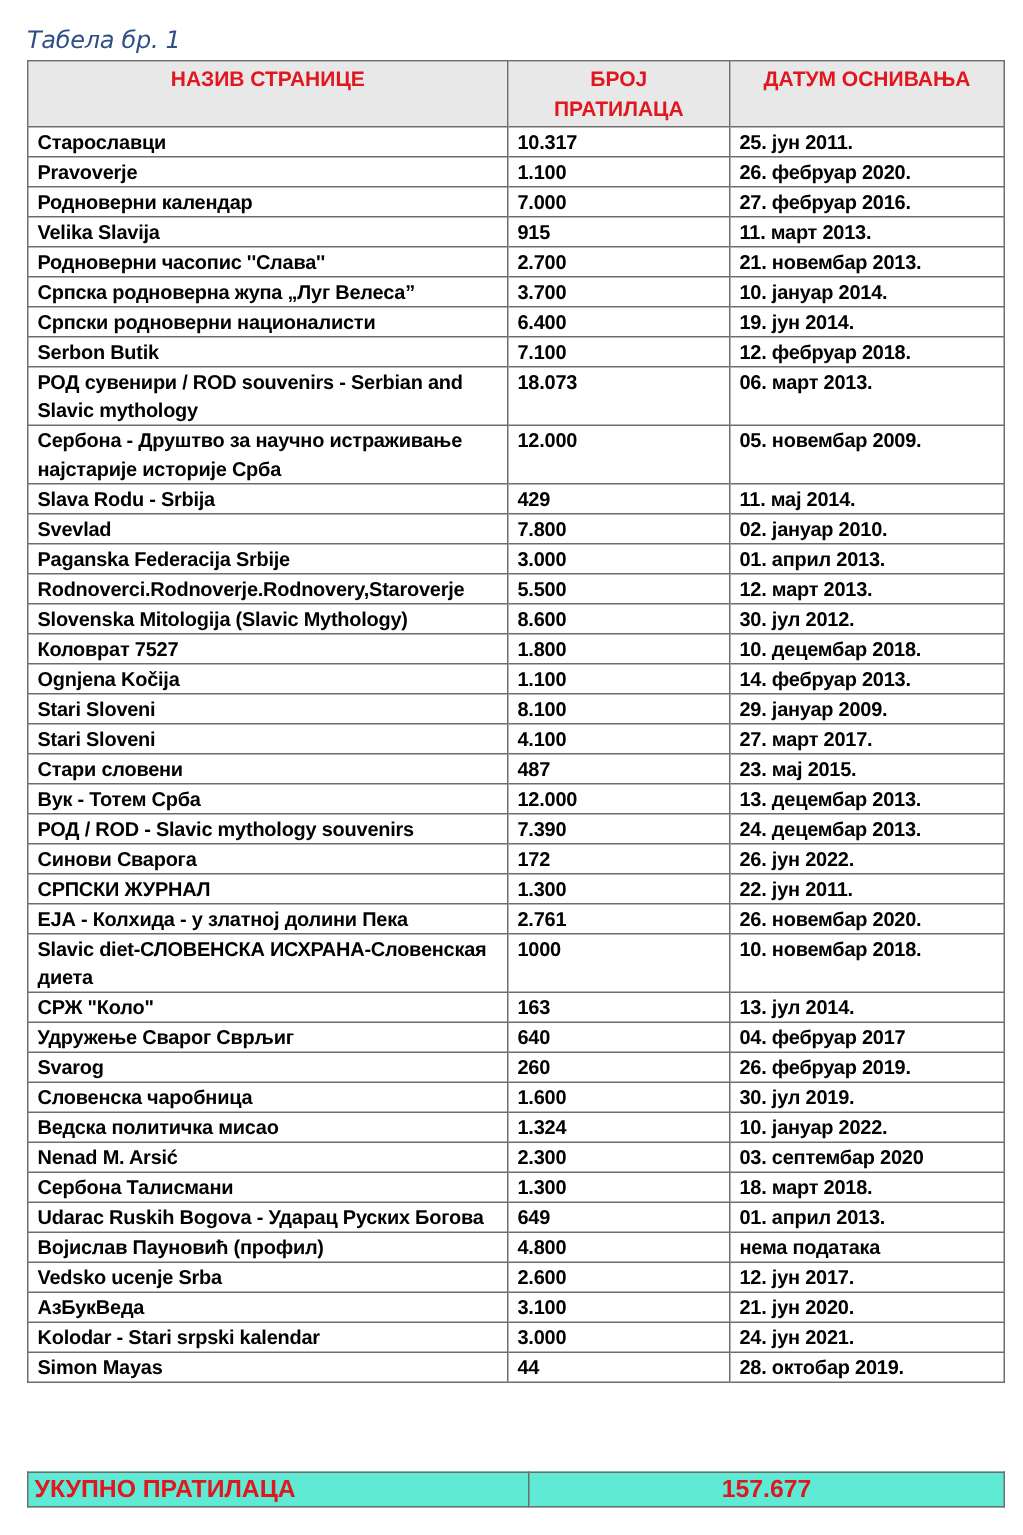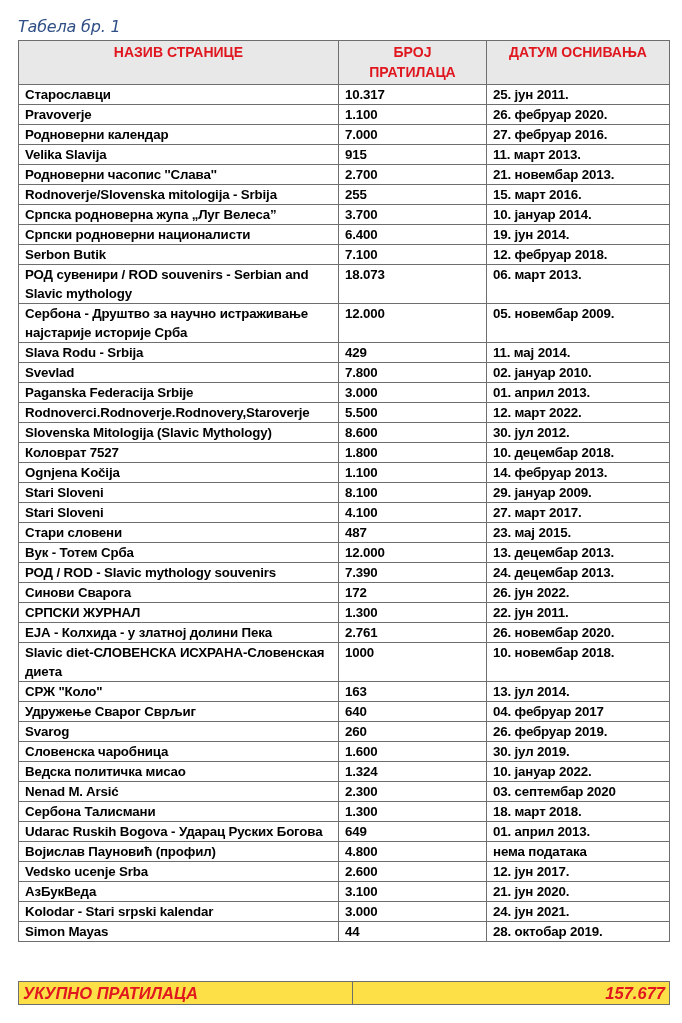--- a/index.html
+++ b/index.html
@@ -34,30 +34,29 @@
       background: #e8e8e8; color: #e0171e; font-weight: bold;
       text-align: center; font-size: 14px; line-height: 20px;
       padding-top: 1px;
     }
     table.main thead th.h-name { vertical-align: top; }
     table.main thead tr { height: 44px; }
     table.main tbody td { letter-spacing: -0.15px; }
     table.total {
       position: absolute; left: 18px; top: 981px;
       width: 651px; border-collapse: collapse; table-layout: fixed;
-      background: #fde047;
-      font-style: italic;
+      background: #5eead4;
     }
     table.total col.t1 { width: 334px; }
     table.total col.t2 { width: 317px; }
     table.total td {
       border: 1px solid #6e6e6e; height: 22px; padding: 0 4px;
       color: #e0171e; font-weight: bold; font-size: 16.5px; line-height: 22px;
     }
-    table.total td.total-value { text-align: right; border-radius: 11px; }
+    table.total td.total-value { text-align: center; border-radius: 11px; }
   </style>
 </head>
 <body>
 
 <div class="caption">Табела бр. 1</div>
 
 <table class="main">
   <colgroup>
       <col class="c1">
       <col class="c2">
@@ -93,25 +92,20 @@
         <td>Velika Slavija</td>
         <td>915</td>
         <td>11. март 2013.</td>
       </tr>
       <tr>
         <td>Родноверни часопис ''Слава''</td>
         <td>2.700</td>
         <td>21. новембар 2013.</td>
       </tr>
       <tr>
-        <td>Rodnoverje/Slovenska mitologija - Srbija</td>
-        <td>255</td>
-        <td>15. март 2016.</td>
-      </tr>
-      <tr>
         <td>Српска родноверна жупа „Луг Велеса”</td>
         <td>3.700</td>
         <td>10. јануар 2014.</td>
       </tr>
       <tr>
         <td>Српски родноверни националисти</td>
         <td>6.400</td>
         <td>19. јун 2014.</td>
       </tr>
       <tr>
@@ -140,21 +134,21 @@
         <td>02. јануар 2010.</td>
       </tr>
       <tr>
         <td>Paganska Federacija Srbije</td>
         <td>3.000</td>
         <td>01. април 2013.</td>
       </tr>
       <tr>
         <td>Rodnoverci.Rodnoverje.Rodnovery,Staroverje</td>
         <td>5.500</td>
-        <td>12. март 2022.</td>
+        <td>12. март 2013.</td>
       </tr>
       <tr>
         <td>Slovenska Mitologija (Slavic Mythology)</td>
         <td>8.600</td>
         <td>30. јул 2012.</td>
       </tr>
       <tr>
         <td>Коловрат 7527</td>
         <td>1.800</td>
         <td>10. децембар 2018.</td>

